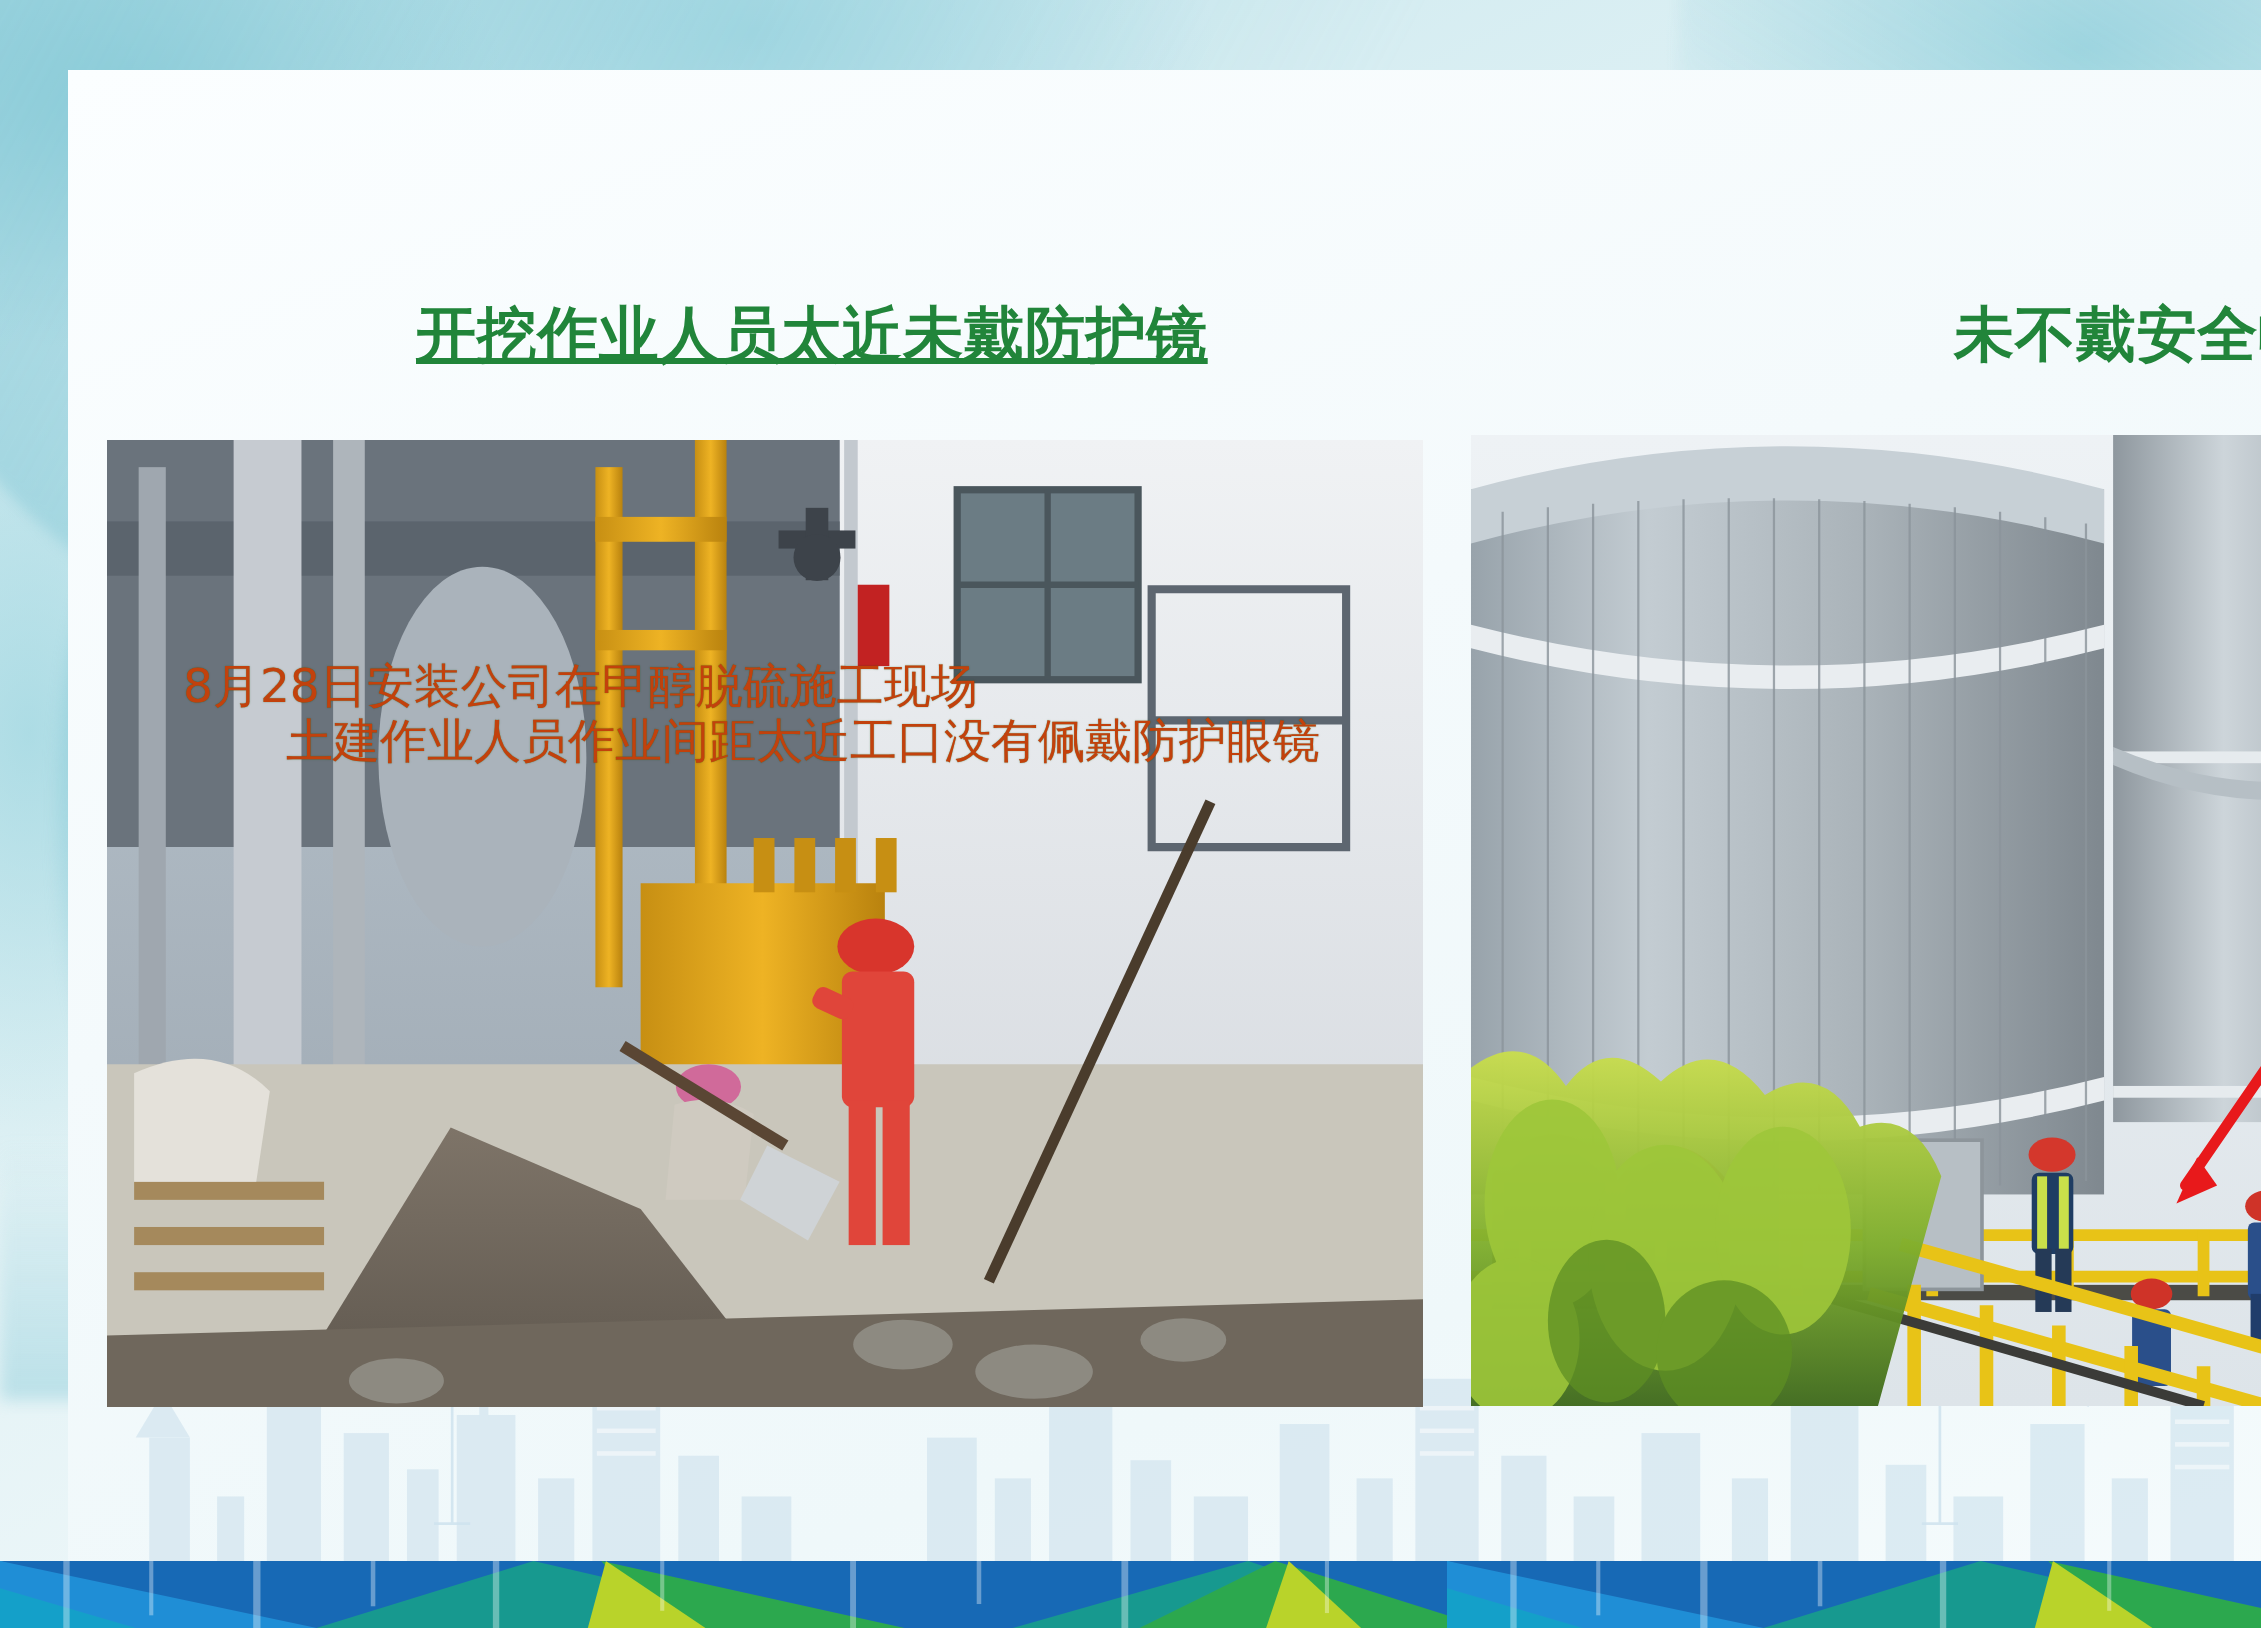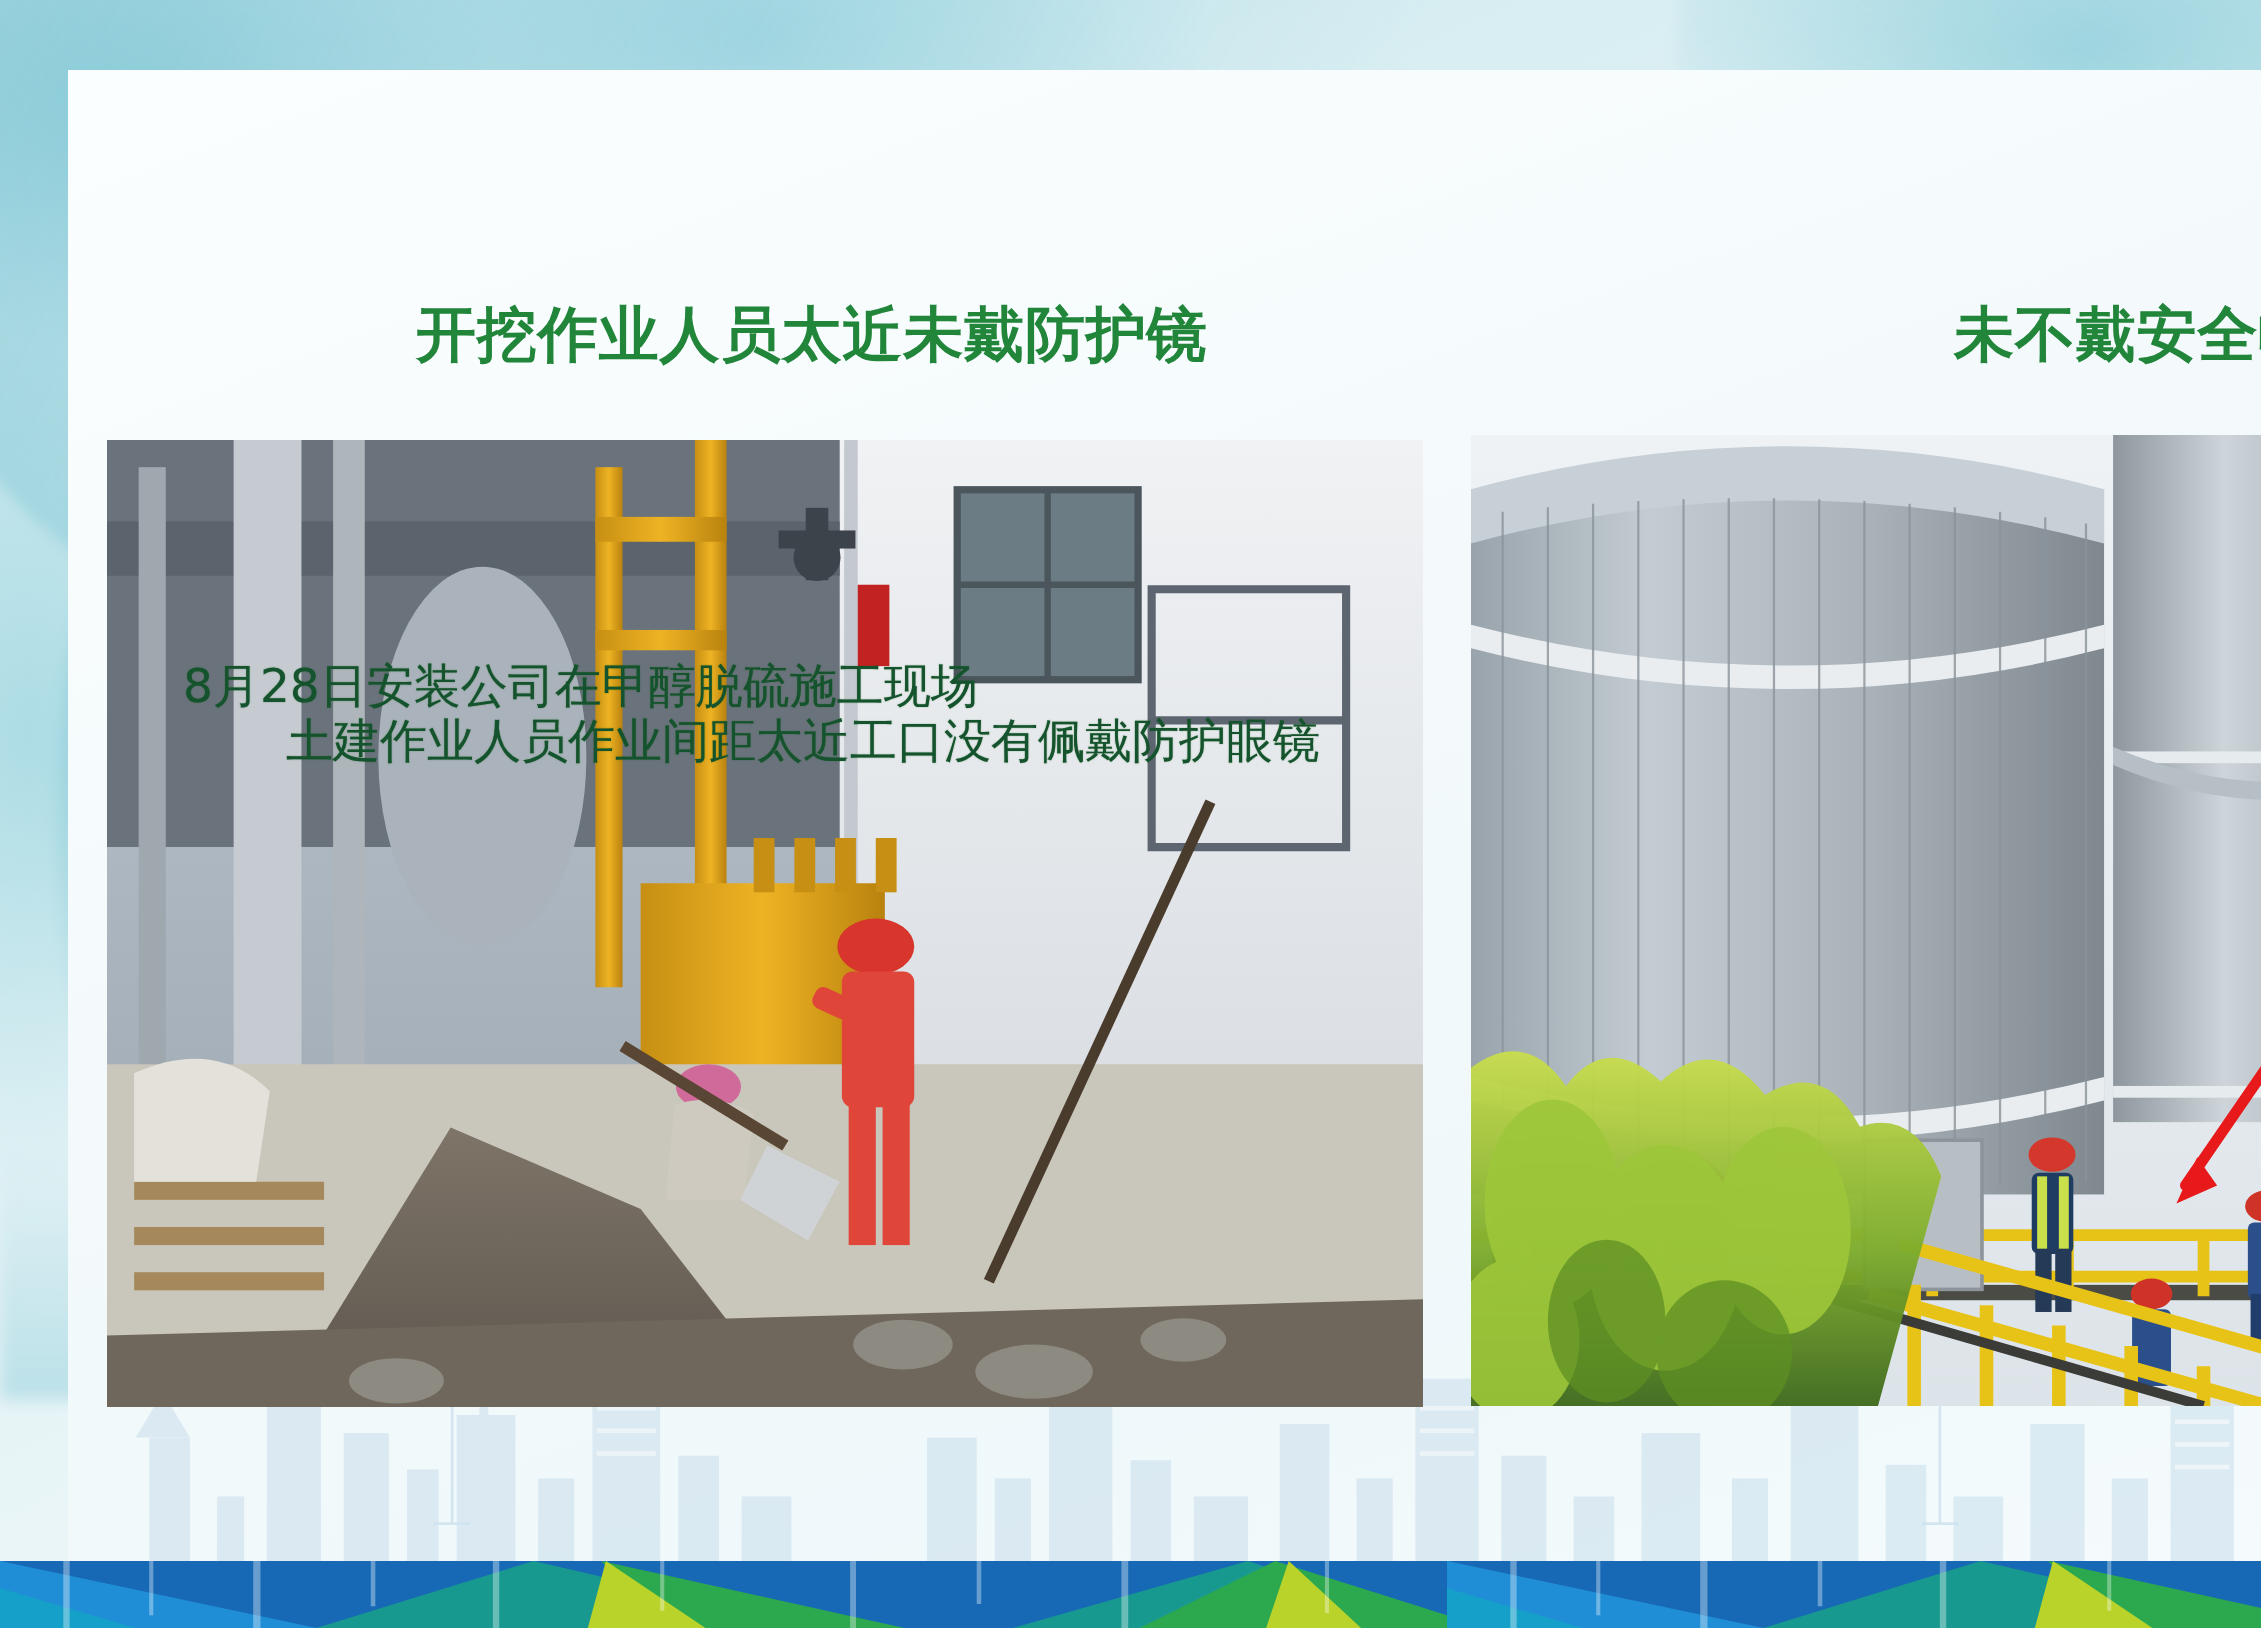--- a/index.html
+++ b/index.html
@@ -62,38 +62,38 @@
   }
   #bottom-band svg{ width:100%; height:100%; display:block; }
 
   
   .slide-title{
     position:absolute;
     font-size:60px; font-weight:bold; letter-spacing:0.9px;
     color:#21853a; white-space:nowrap;
     font-family:"DejaVu Sans","Liberation Sans",sans-serif;
   }
-  #title-left { left:416px;  top:295px; }
+  #title-left { left:416px;  top:295px;text-decoration:underline; }
   #title-right{ left:1954px; top:295px; }
 
   
   .photo{
     position:absolute; overflow:hidden;
     background:#8a9099;
   }
   #photo-left { left:107px;  top:440px; width:1316px; height:967px; }
   #photo-right{ left:1471px; top:435px; width:1291px; height:971px; }
   .photo svg{ position:absolute; inset:0; width:100%; height:100%; }
 
   
   #photo-caption{
     position:absolute; left:183px; top:658px; width:1230px;
     font-family:"DejaVu Sans","Liberation Sans",sans-serif;
     font-size:47px; line-height:1.18; font-weight:500;
-    color:#14532d;
+    color:#c2410c;
     text-shadow:0 0 1.4px rgba(0,90,0,.55);
     white-space:nowrap; pointer-events:none;
   }
   #photo-caption .cap-line{ display:block; }
   #photo-caption .cap-line.l2{ padding-left:10px;text-align:center; }
 </style>
 </head>
 <body>
 
 <div id="bg-watercolor">

